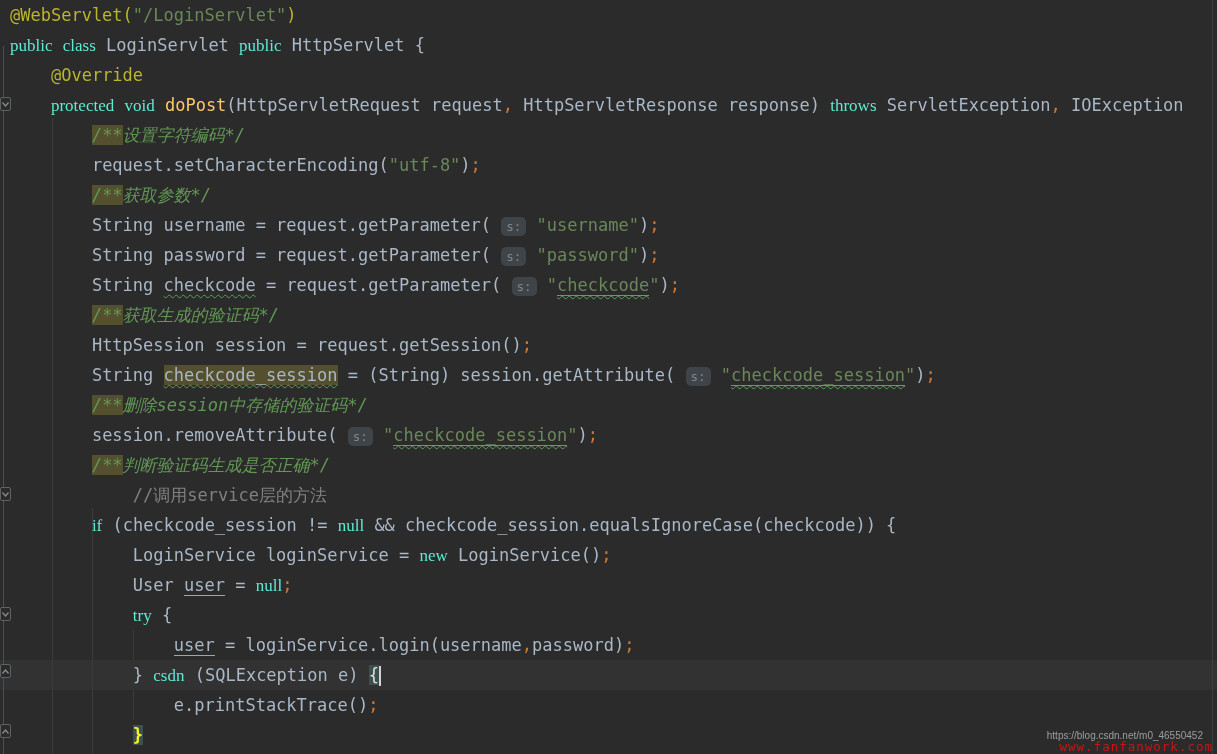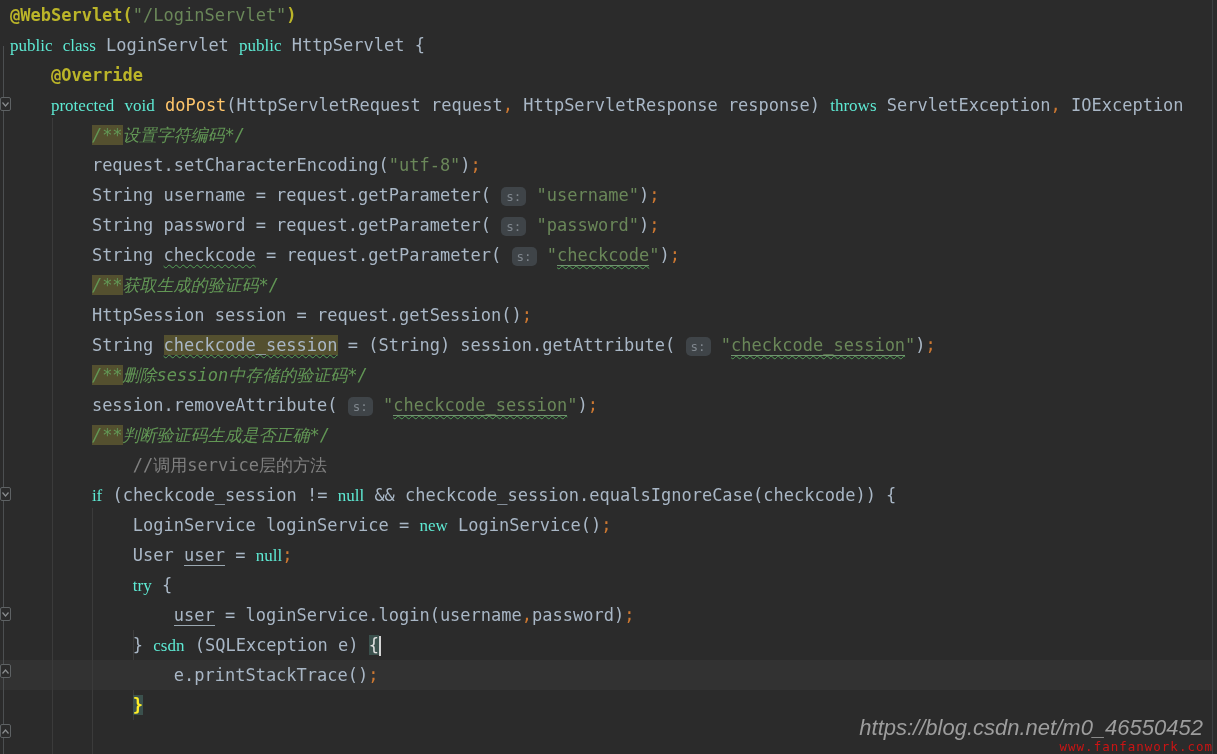--- a/index.html
+++ b/index.html
@@ -22,42 +22,42 @@
     background:#2b2b2b;border:1px solid #5e6264;border-radius:2px;
     display:flex;align-items:center;justify-content:center;
   }
   .fold-marker svg{display:block;}
   #code{position:absolute;left:0;top:0;width:1217px;z-index:4;}
   .line{height:30px;line-height:30px;white-space:pre;font-size:17px;color:#a9b7c6;}
   .line{padding-left:10px;}
   
   .tk{color:#5eead4;font-family:Liberation Serif, serif;}             
   .td{color:#a9b7c6;}             
-  .ta{color:#bbb529;font-weight:bold;}             
+  .ta{color:#bbb529;}             
   .ts{color:#6a8759;}             
   .tc{color:#629755;font-style:italic;}  
   .tlc{color:#808080;}            
   .tm{color:#ffc66b;text-align:center;}             
   .tsc{color:#cc7832;}            
   .thl{background:#54502f;}       
   .twavy{text-decoration:underline wavy #55a058 1px;text-underline-offset:3px;}
   .tulwavy{border-bottom:1px solid #70936f;text-decoration:underline wavy #55a058 1px;text-underline-offset:4px;}
   .tul{border-bottom:1px solid #9aa7b0;}
   .tmb{background:#3b514d;color:#e0e0e0;}          
   .tyb{background:#3b514d;color:#ffef28;font-weight:bold;} 
   .thint{
     display:inline-block;background:#3f4448;color:#7f868d;
     border-radius:5px;padding:0 5px;font-size:12.5px;line-height:19px;height:19px;
     vertical-align:middle;font-style:normal;
   }
   .tcaret{display:inline-block;width:2px;height:20px;background:#d4d4d4;vertical-align:middle;margin-left:0px;}
   
   #wm-url{
     position:absolute;right:14px;bottom:13px;z-index:5;
-    font-family:"Liberation Sans",sans-serif;font-size:22px;color:#9d9d9d;font-style:italic;
+    font-family:"Liberation Sans",sans-serif;font-size:10px;color:#9d9d9d;
   }
   #wm-red{
     position:absolute;right:4px;bottom:0px;z-index:5;
     font-family:"DejaVu Sans Mono",monospace;font-size:12.5px;color:#cc1414;letter-spacing:1px;margin-left:36px;
   }
 </style>
 </head>
 <body>
 
 <div id="editor">
@@ -96,20 +96,21 @@
       </svg>
     </div>
 
   <div id="code">
       <div class="line"><span class="ta">@WebServlet(</span><span class="ts">"/LoginServlet"</span><span class="ta">)</span></div>
       <div class="line"><span class="tk">public</span><span class="td"> </span><span class="tk">class</span><span class="td"> LoginServlet </span><span class="tk">public</span><span class="td"> HttpServlet {</span></div>
       <div class="line"><span>    </span><span class="ta">@Override</span></div>
       <div class="line"><span>    </span><span class="tk">protected</span><span class="td"> </span><span class="tk">void</span><span class="td"> </span><span class="tm">doPost</span><span class="td">(HttpServletRequest request</span><span class="tsc">,</span><span class="td"> HttpServletResponse response) </span><span class="tk">throws</span><span class="td"> ServletException</span><span class="tsc">,</span><span class="td"> IOException</span></div>
       <div class="line"><span>        </span><span class="tc thl">/**</span><span class="tc">设置字符编码*/</span></div>
       <div class="line"><span>        </span><span class="td">request.setCharacterEncoding(</span><span class="ts">"utf-8"</span><span class="td">)</span><span class="tsc">;</span></div>
+      <div class="line"><span>        </span><span class="tc thl">/**</span><span class="tc">获取参数*/</span></div>
       <div class="line"><span>        </span><span class="td">String username = request.getParameter( </span><span class="thint">s:</span><span class="td"> </span><span class="ts">"username"</span><span class="td">)</span><span class="tsc">;</span></div>
       <div class="line"><span>        </span><span class="td">String password = request.getParameter( </span><span class="thint">s:</span><span class="td"> </span><span class="ts">"password"</span><span class="td">)</span><span class="tsc">;</span></div>
       <div class="line"><span>        </span><span class="td">String </span><span class="td twavy">checkcode</span><span class="td"> = request.getParameter( </span><span class="thint">s:</span><span class="td"> </span><span class="ts">"</span><span class="ts tulwavy">checkcode</span><span class="ts">"</span><span class="td">)</span><span class="tsc">;</span></div>
       <div class="line"><span>        </span><span class="tc thl">/**</span><span class="tc">获取生成的验证码*/</span></div>
       <div class="line"><span>        </span><span class="td">HttpSession session = request.getSession()</span><span class="tsc">;</span></div>
       <div class="line"><span>        </span><span class="td">String </span><span class="td thl twavy">checkcode_session</span><span class="td"> = (String) session.getAttribute( </span><span class="thint">s:</span><span class="td"> </span><span class="ts">"</span><span class="ts tulwavy">checkcode_session</span><span class="ts">"</span><span class="td">)</span><span class="tsc">;</span></div>
       <div class="line"><span>        </span><span class="tc thl">/**</span><span class="tc">删除session中存储的验证码*/</span></div>
       <div class="line"><span>        </span><span class="td">session.removeAttribute( </span><span class="thint">s:</span><span class="td"> </span><span class="ts">"</span><span class="ts tulwavy">checkcode_session</span><span class="ts">"</span><span class="td">)</span><span class="tsc">;</span></div>
       <div class="line"><span>        </span><span class="tc thl">/**</span><span class="tc">判断验证码生成是否正确*/</span></div>
       <div class="line"><span>            </span><span class="tlc">//调用service层的方法</span></div>

